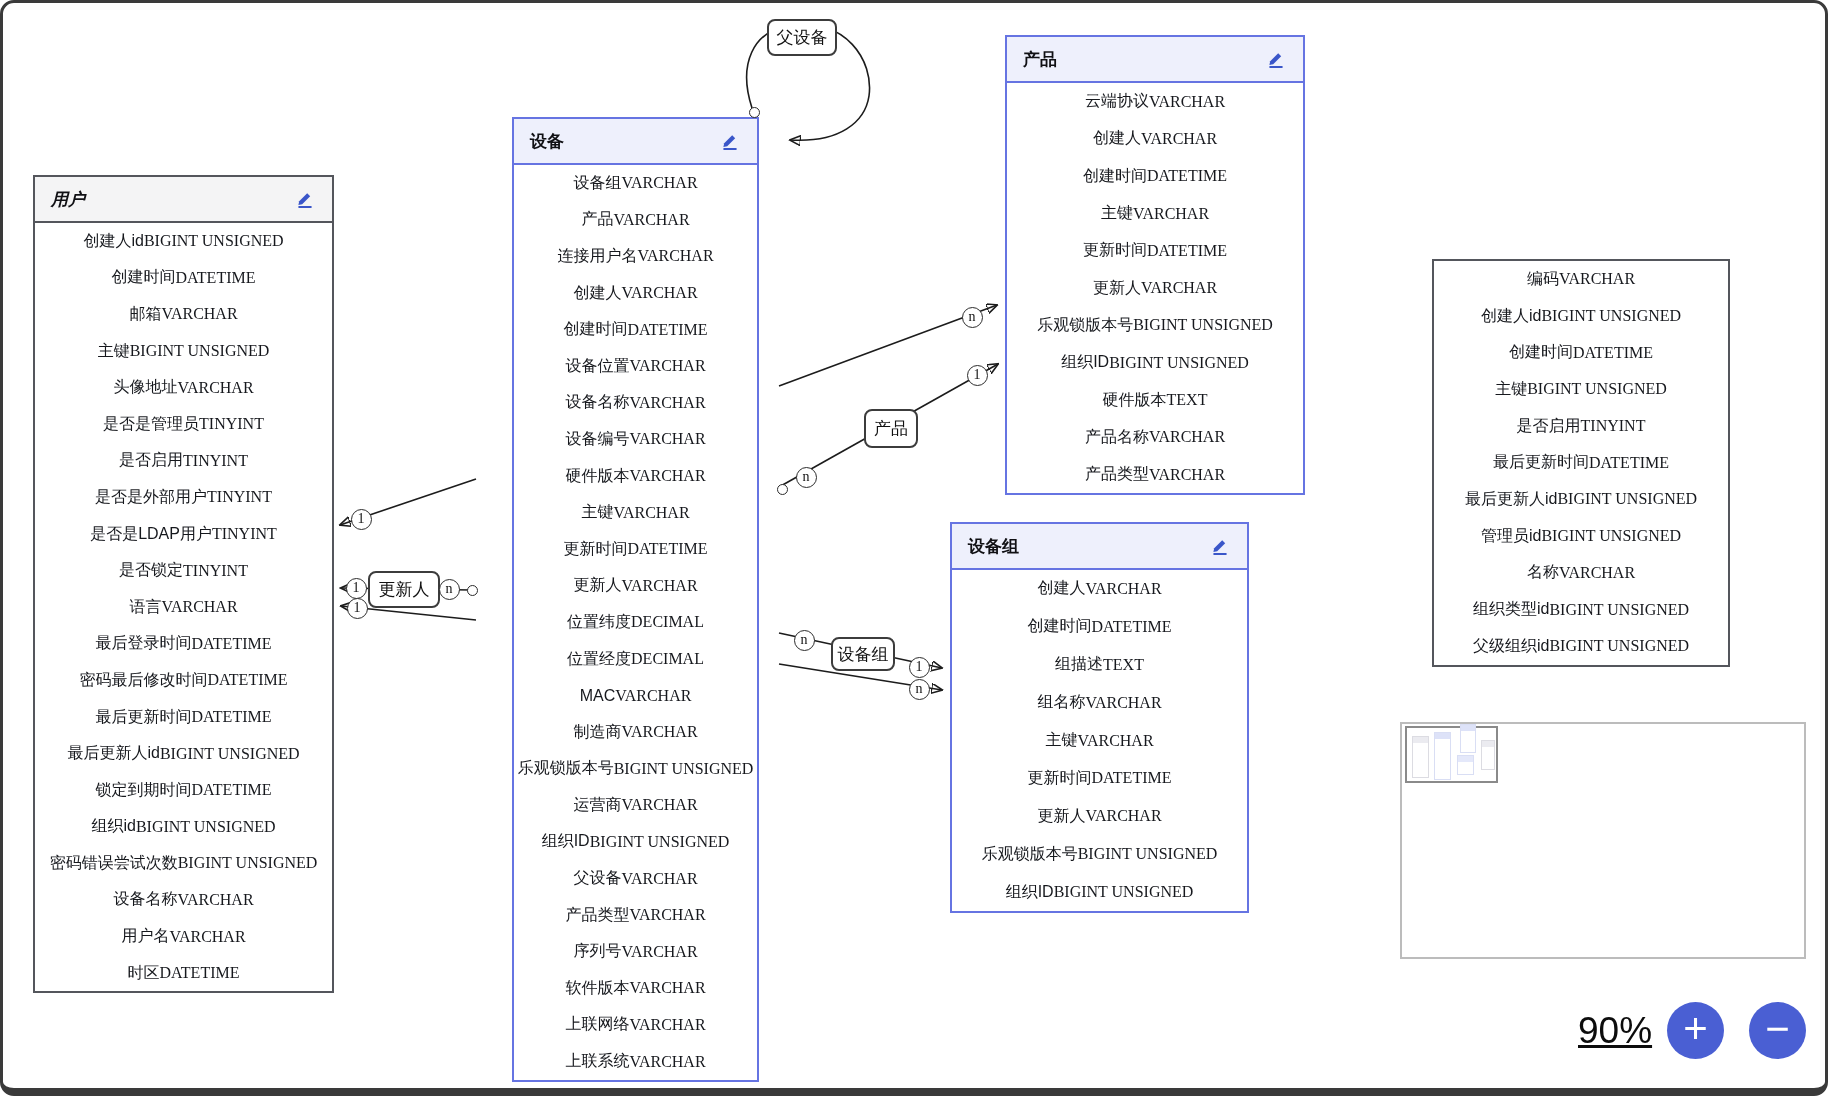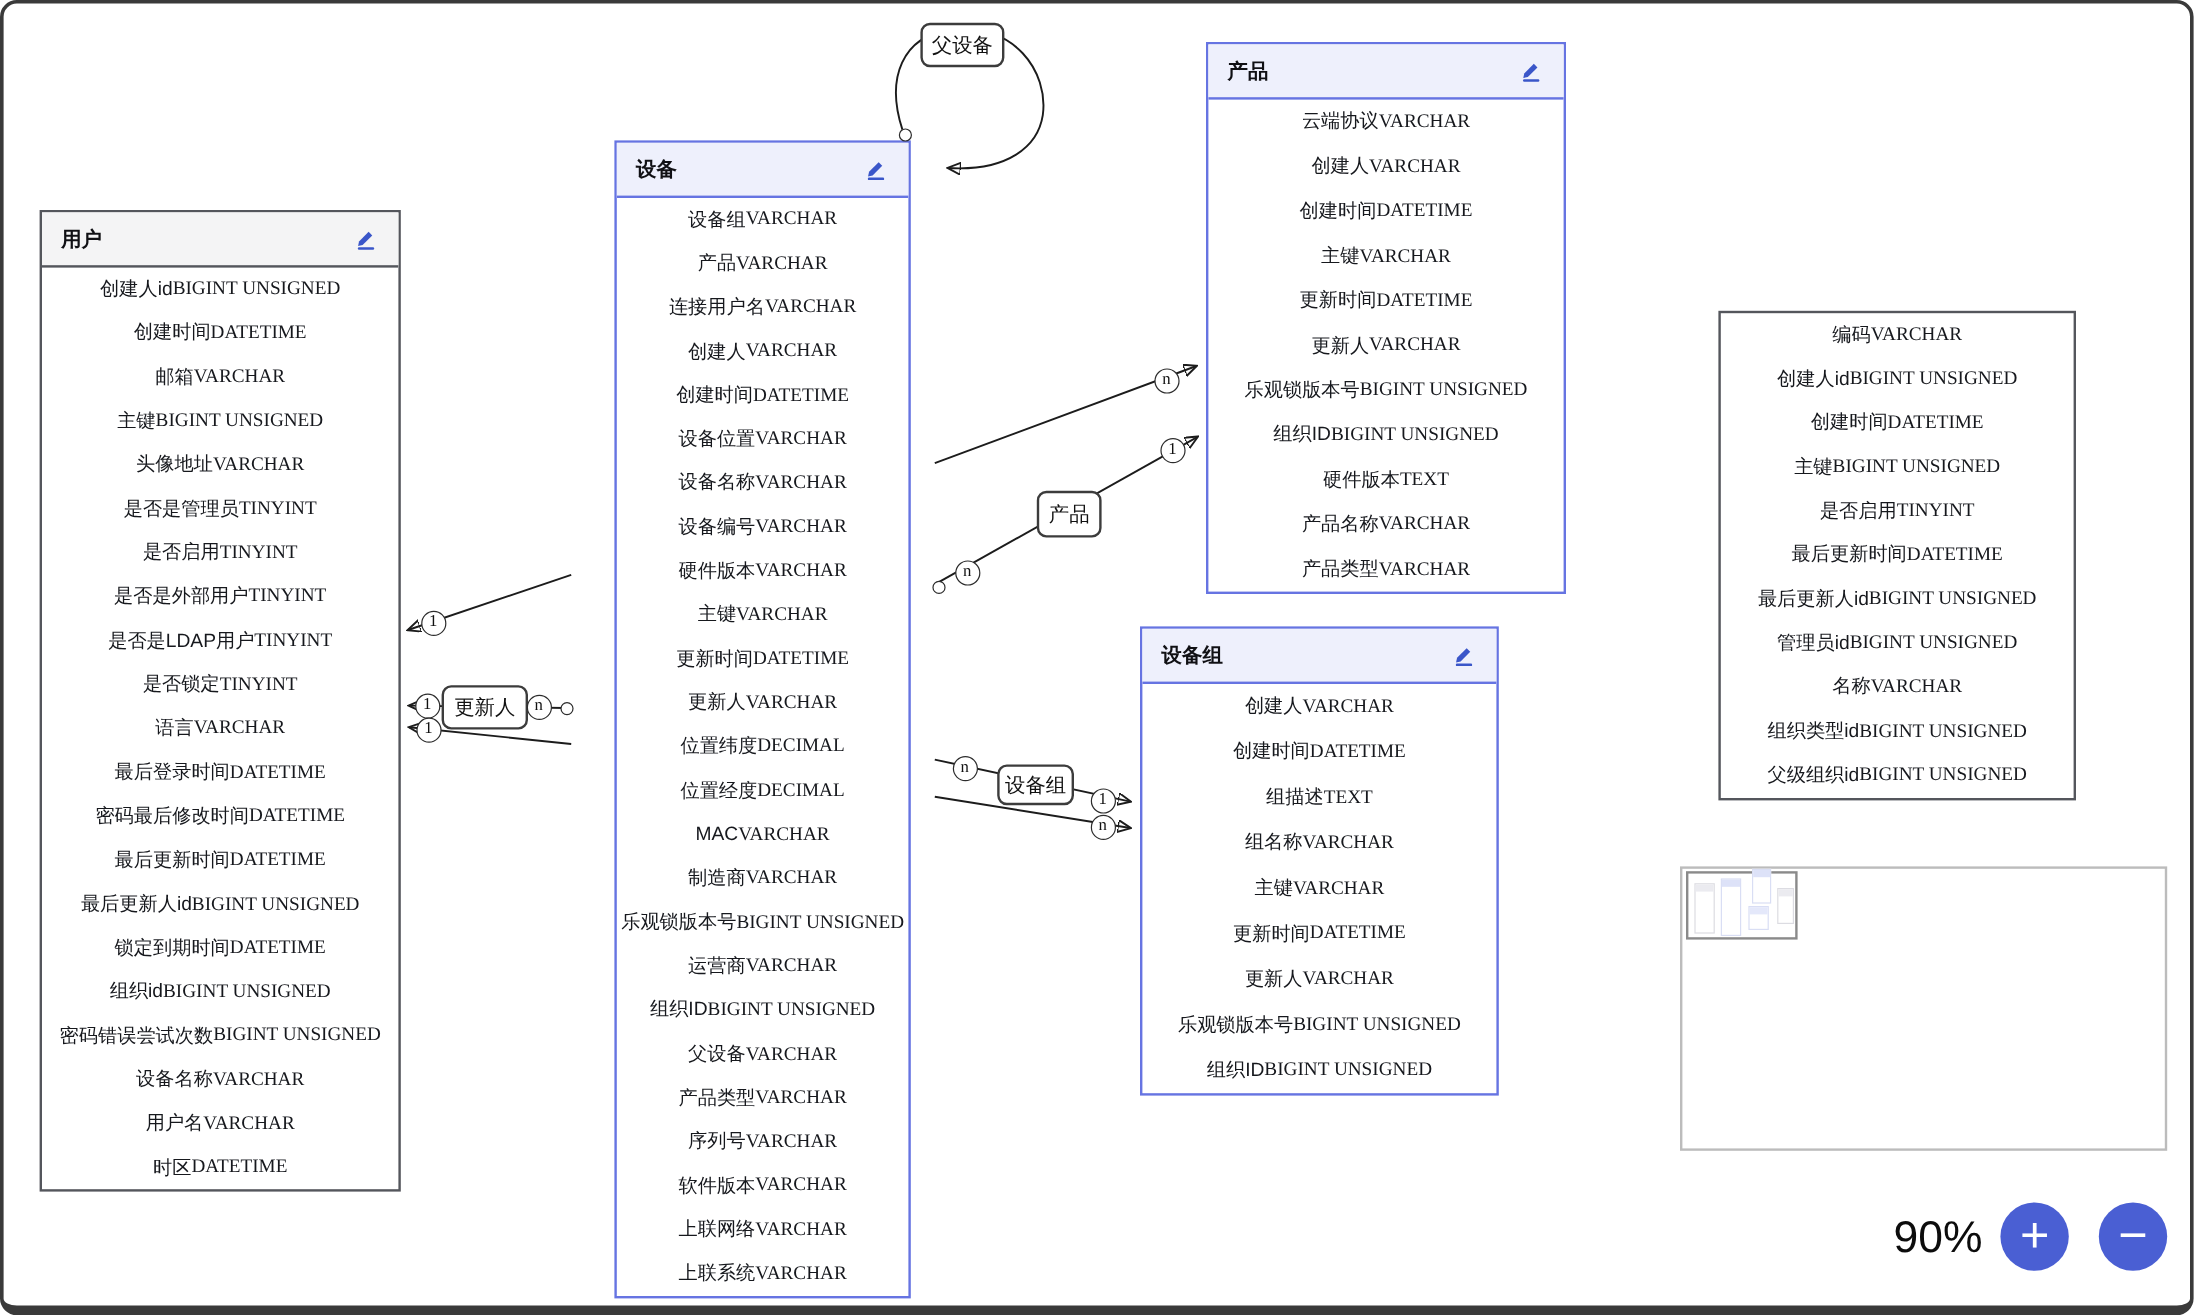--- a/index.html
+++ b/index.html
@@ -20,21 +20,21 @@
     position:absolute;background:#fff;border:2px solid;box-sizing:border-box;
     display:flex;flex-direction:column;z-index:10;
   }
   .entity.blue{border-color:#6674e2;}
   .entity.gray{border-color:#54565c;}
   .entity-header{
     height:46px;display:flex;align-items:center;justify-content:space-between;
     padding:0 16px;border-bottom:2px solid;box-sizing:border-box;flex:none;
   }
   .blue>.entity-header{background:#eef0fc;border-color:#6674e2;}
-  .gray>.entity-header{background:#f4f4f5;border-color:#54565c;}
+  .gray>.entity-header{background:#f4f4f5;border-color:#54565c;font-style:italic;}
   .entity-title{font-weight:bold;font-size:17px;color:#101014;}
   .edit-btn{width:22px;height:22px;display:flex;align-items:center;justify-content:center;cursor:pointer;}
   .rows{display:flex;flex-direction:column;align-items:center;}
   .row{
     height:var(--rh);display:flex;align-items:center;justify-content:space-between;
     padding:0 17px;box-sizing:border-box;
   }
   .fname{font-size:16px;color:#16181d;white-space:nowrap;flex:none;}
   .ftype{font-family:"Liberation Serif",serif;font-size:16px;color:#16181d;white-space:nowrap;flex:none;}
   #t-user   {left:33px;  top:175px; width:301px; --rh:36.6px;}
@@ -78,21 +78,21 @@
   .mt1 .mini-head{background:#ebebf0;}
   .mt2{left:27px;top:4px;  width:17px;height:48px;border-color:#d9def4;}
   .mt2 .mini-head{background:#dde2f8;}
   .mt3{left:53px;top:-4px; width:16px;height:29px;border-color:#d9def4;}
   .mt3 .mini-head{background:#dde2f8;}
   .mt4{left:50px;top:27px; width:17px;height:20px;border-color:#d9def4;}
   .mt4 .mini-head{background:#e4e8fa;}
   .mt5{left:74px;top:12px; width:14px;height:30px;border-color:#dcdce2;}
   .mt5 .mini-head{background:#ebebf0;}
   
-  .zoom-level{position:absolute;left:1578px;top:1010px;font-size:37px;color:#0c0c0c;z-index:30;}
+  .zoom-level{position:absolute;left:1578px;top:1010px;font-size:37px;color:#0c0c0c;z-index:30;text-decoration:underline;}
   .zoom-btn{
     position:absolute;width:57px;height:57px;border-radius:50%;background:#4a5fd3;
     color:#fff;display:flex;align-items:center;justify-content:center;
     font-size:42px;font-weight:400;z-index:30;cursor:pointer;line-height:1;
     padding-bottom:3px;box-sizing:border-box;
   }
   #zoom-in {left:1667px;top:1002px;}
   #zoom-out{left:1749px;top:1002px;}
 </style>
 </head>

